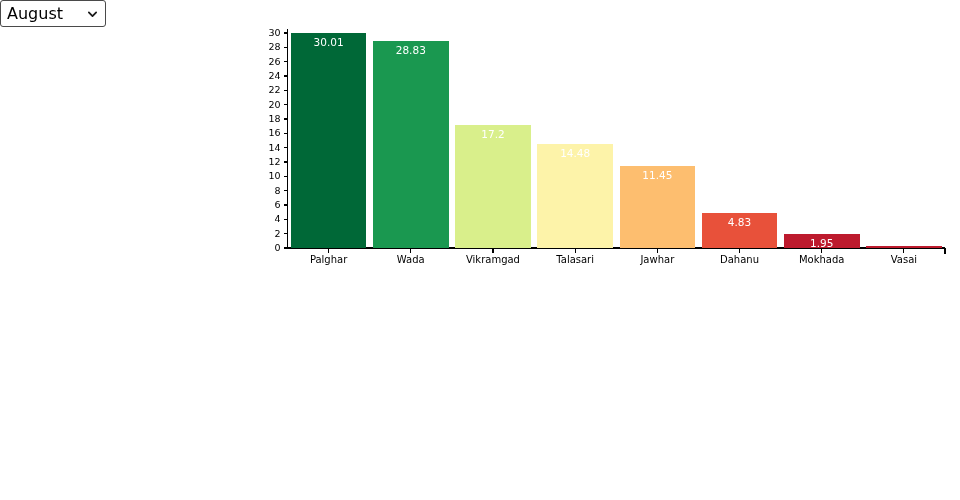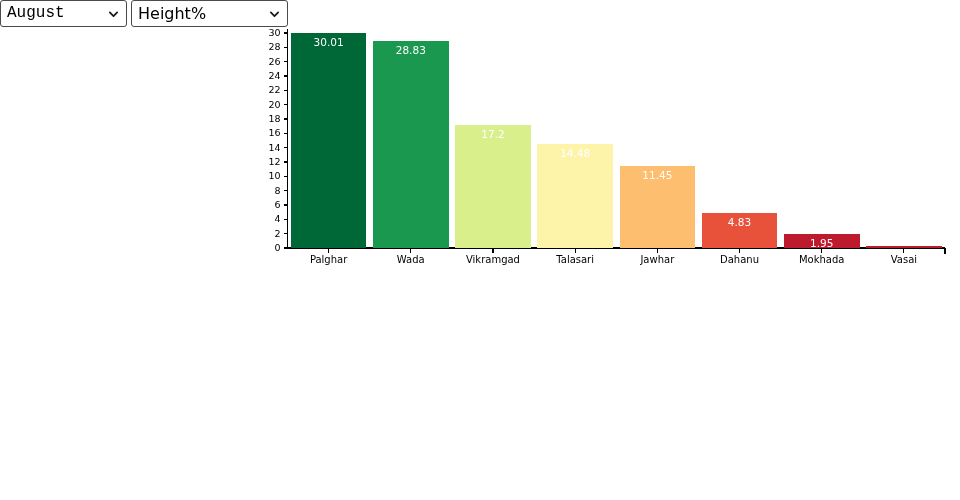--- a/index.html
+++ b/index.html
@@ -41,21 +41,21 @@
   .select-wrap .chev {
     position: absolute;
     right: 8px;
     top: 50%;
     transform: translateY(-50%);
     pointer-events: none;
     width: 11px;
     height: 11px;
     display: block;
   }
-  #sel-month-wrap .select-box { width: 127px; font-family: Liberation Mono, monospace; }
+  #sel-month-wrap .select-box { width: 106px; }
   #sel-metric-wrap .select-box { width: 157px; }
 
   
   #chart {
     position: absolute;
     left: 0;
     top: 0;
     width: 960px;
     height: 500px;
   }
@@ -87,26 +87,20 @@
 
 <div id="controls">
 
   <span class="select-wrap" id="sel-month-wrap">
     <select class="select-box" id="month-select"><option value="August">August</option></select>
     <svg class="chev" viewBox="0 0 12 12">
       <path d="M2 4.2 L6 8.4 L10 4.2" fill="none" stroke="#1a1a1a" stroke-width="1.9" stroke-linecap="round" stroke-linejoin="round"></path>
     </svg>
   </span>
 
-  <span class="select-wrap" id="sel-metric-wrap">
-    <select class="select-box" id="metric-select"><option value="Height%">Height%</option></select>
-    <svg class="chev" viewBox="0 0 12 12">
-      <path d="M2 4.2 L6 8.4 L10 4.2" fill="none" stroke="#1a1a1a" stroke-width="1.9" stroke-linecap="round" stroke-linejoin="round"></path>
-    </svg>
-  </span>
 
 </div>
 
 <svg id="chart" viewBox="0 0 960 500">
   <g id="chart-root">
       <line x1="287.5" y1="29" x2="287.5" y2="248" class="axis-line"></line>
       <line x1="287.5" y1="248" x2="945" y2="248" class="axis-line"></line>
       <line x1="945" y1="248" x2="945" y2="254" class="axis-line"></line>
       <line x1="283.5" y1="248" x2="287.5" y2="248" class="tick-line"></line>
       <text x="280.5" y="248.5" class="ytick-label">0</text>

